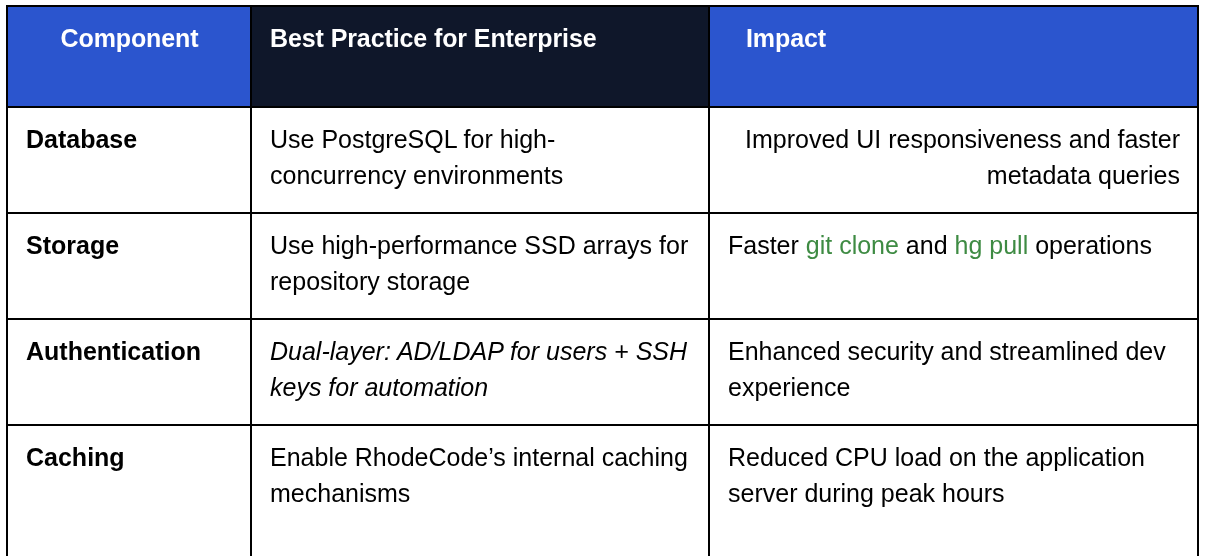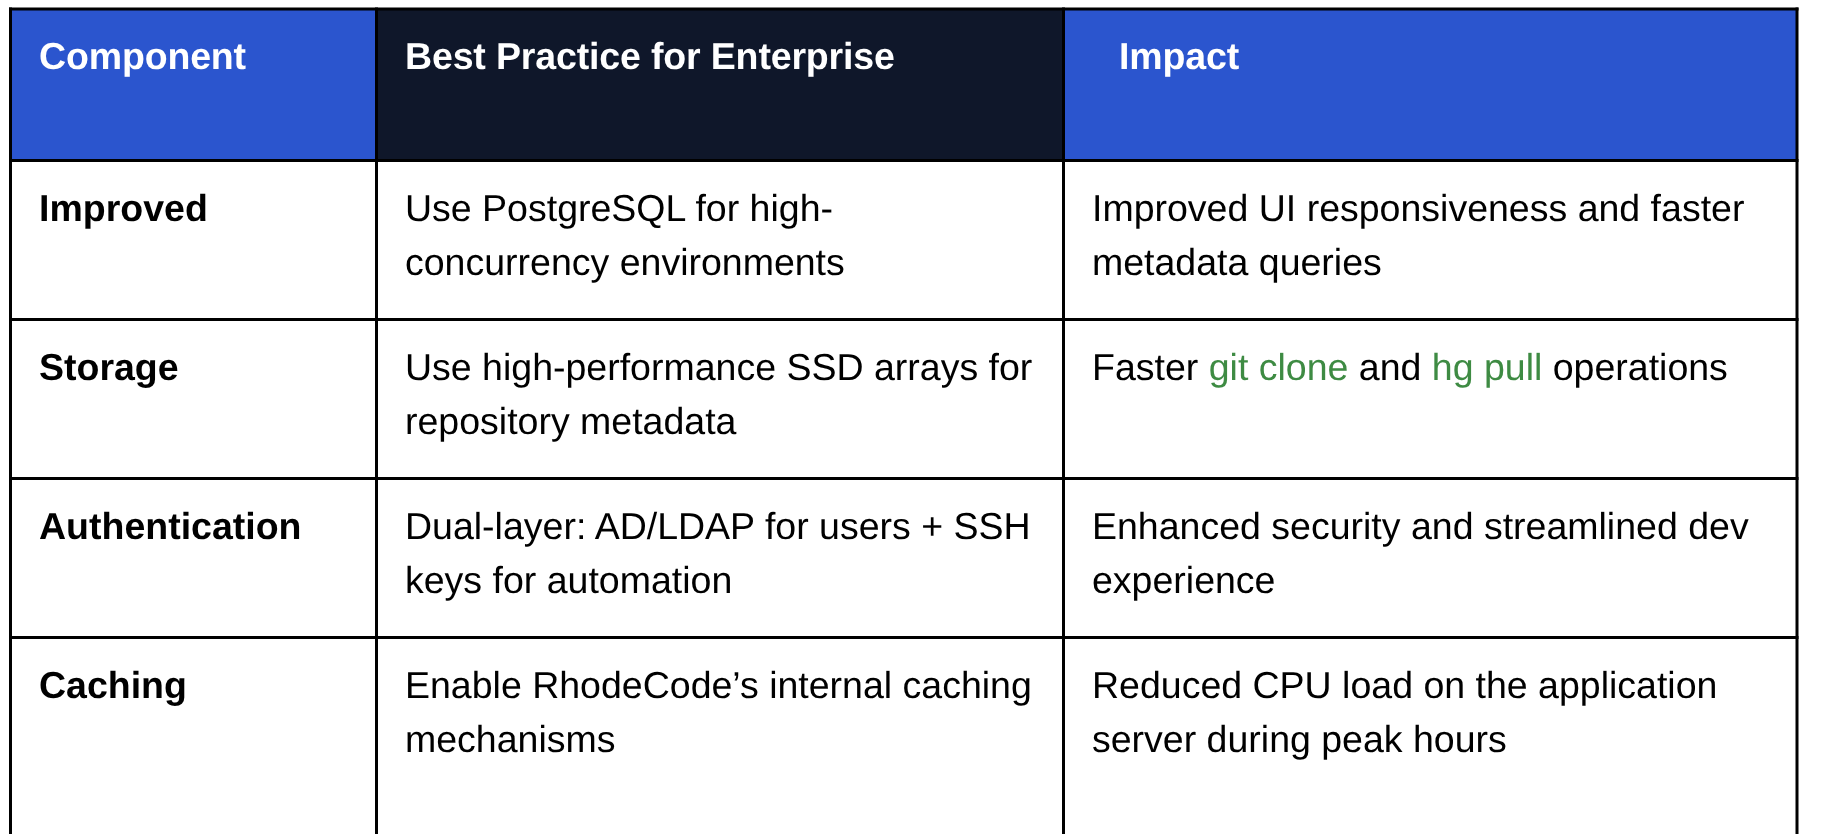--- a/index.html
+++ b/index.html
@@ -89,43 +89,43 @@
 
   <table class="best-practice-table">
     <colgroup>
       <col class="col-component">
       <col class="col-practice">
       <col class="col-impact">
     </colgroup>
 
     <thead>
       <tr>
-        <th style="background: rgb(43, 85, 206); color: rgb(255, 255, 255); border-color: rgb(0, 0, 0);">Component</th>
+        <th style="background: rgb(43, 85, 206); color: rgb(255, 255, 255); border-color: rgb(0, 0, 0); text-align: center;">Component</th>
         <th style="background: #0f172a; color: rgb(255, 255, 255); border-color: rgb(0, 0, 0);">Best Practice for Enterprise</th>
         <th style="background: rgb(43, 85, 206); color: rgb(255, 255, 255); border-color: rgb(0, 0, 0); padding-left: 36px;">Impact</th>
       </tr>
     </thead>
 
     <tbody>
 
       <tr class="row-database">
-        <td class="cell-component" style="border-color: rgb(0, 0, 0);">Improved</td>
+        <td class="cell-component" style="border-color: rgb(0, 0, 0);">Database</td>
         <td class="cell-practice" style="border-color: rgb(0, 0, 0);">Use PostgreSQL for high-concurrency environments</td>
-        <td class="cell-impact" style="border-color: rgb(0, 0, 0);"><span>Improved UI responsiveness and faster metadata queries</span></td>
+        <td class="cell-impact" style="border-color: rgb(0, 0, 0); text-align: right;"><span>Improved UI responsiveness and faster metadata queries</span></td>
       </tr>
 
       <tr class="row-storage">
         <td class="cell-component" style="border-color: rgb(0, 0, 0); margin-left: 24px;">Storage</td>
-        <td class="cell-practice" style="border-color: rgb(0, 0, 0);">Use high-performance SSD arrays for repository metadata</td>
+        <td class="cell-practice" style="border-color: rgb(0, 0, 0);">Use high-performance SSD arrays for repository storage</td>
         <td class="cell-impact" style="border-color: rgb(0, 0, 0); border-radius: 32px;"><span>Faster </span><span class="code-green" style="color: rgb(62, 139, 67);">git clone</span><span> and </span><span class="code-green" style="color: rgb(62, 139, 67);">hg pull</span><span> operations</span></td>
       </tr>
 
       <tr class="row-authentication">
         <td class="cell-component" style="border-color: rgb(0, 0, 0);">Authentication</td>
-        <td class="cell-practice" style="border-color: rgb(0, 0, 0);">Dual-layer: AD/LDAP for users + SSH keys for automation</td>
+        <td class="cell-practice" style="border-color: rgb(0, 0, 0); font-style: italic;">Dual-layer: AD/LDAP for users + SSH keys for automation</td>
         <td class="cell-impact" style="border-color: rgb(0, 0, 0); border-radius: 25px;"><span>Enhanced security and streamlined dev experience</span></td>
       </tr>
 
       <tr class="row-caching">
         <td class="cell-component" style="border-color: rgb(0, 0, 0);">Caching</td>
         <td class="cell-practice" style="border-color: rgb(0, 0, 0);">Enable RhodeCode’s internal caching mechanisms</td>
         <td class="cell-impact" style="border-color: rgb(0, 0, 0);"><span>Reduced CPU load on the application server during peak hours</span></td>
       </tr>
 
     </tbody>

